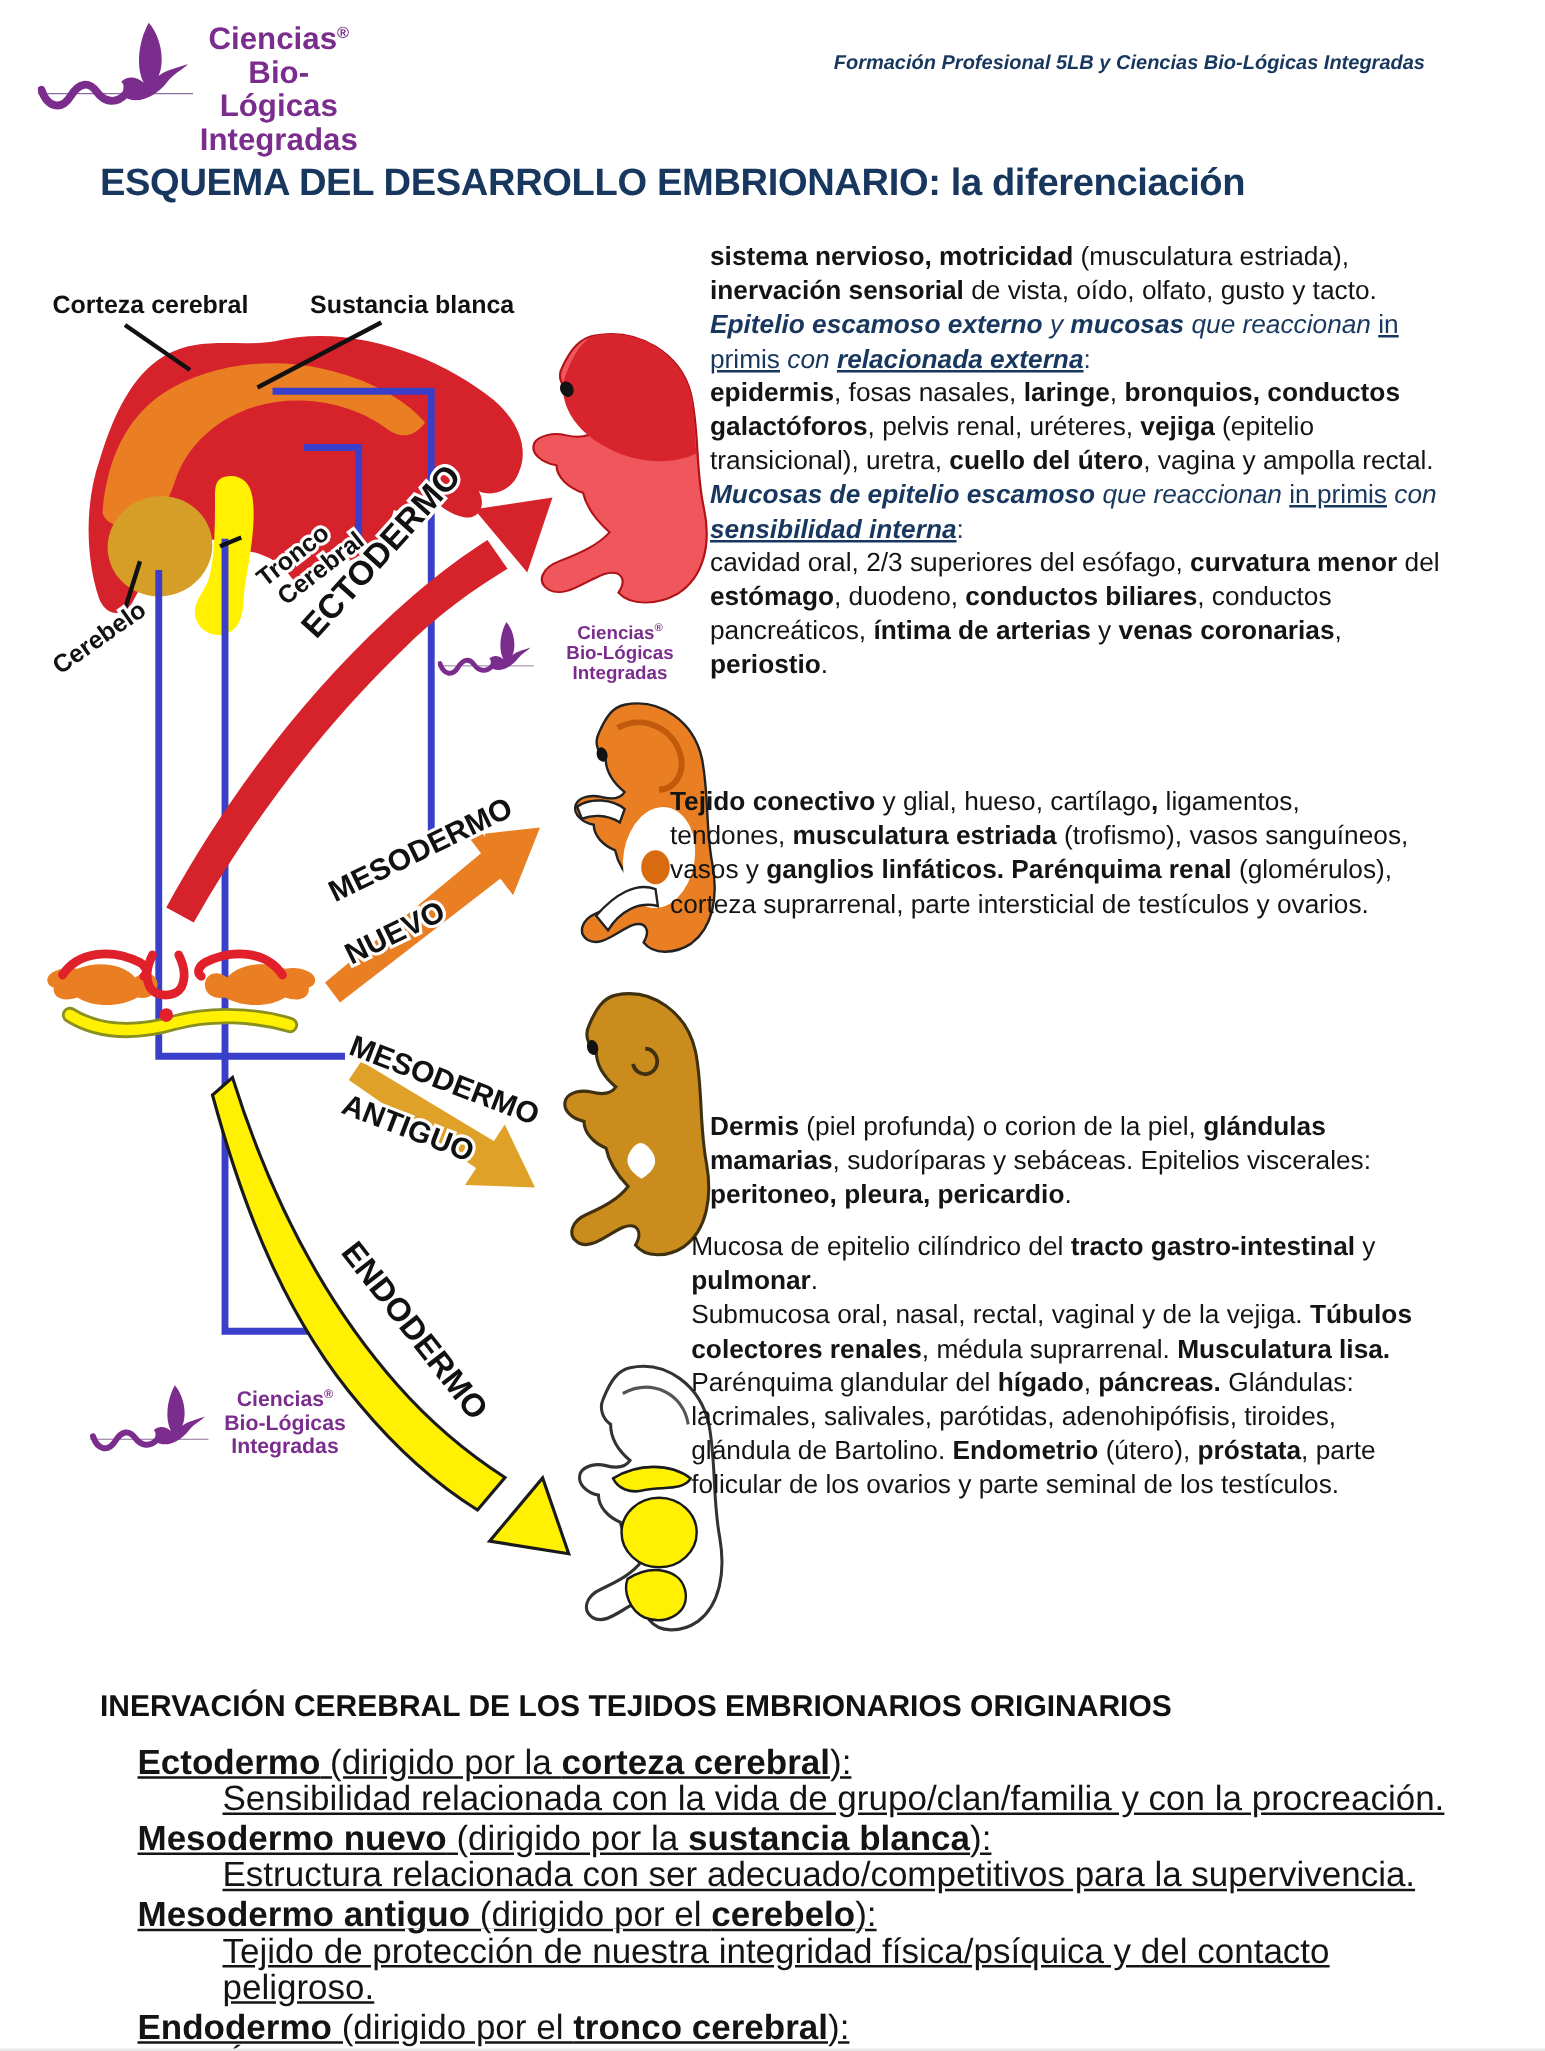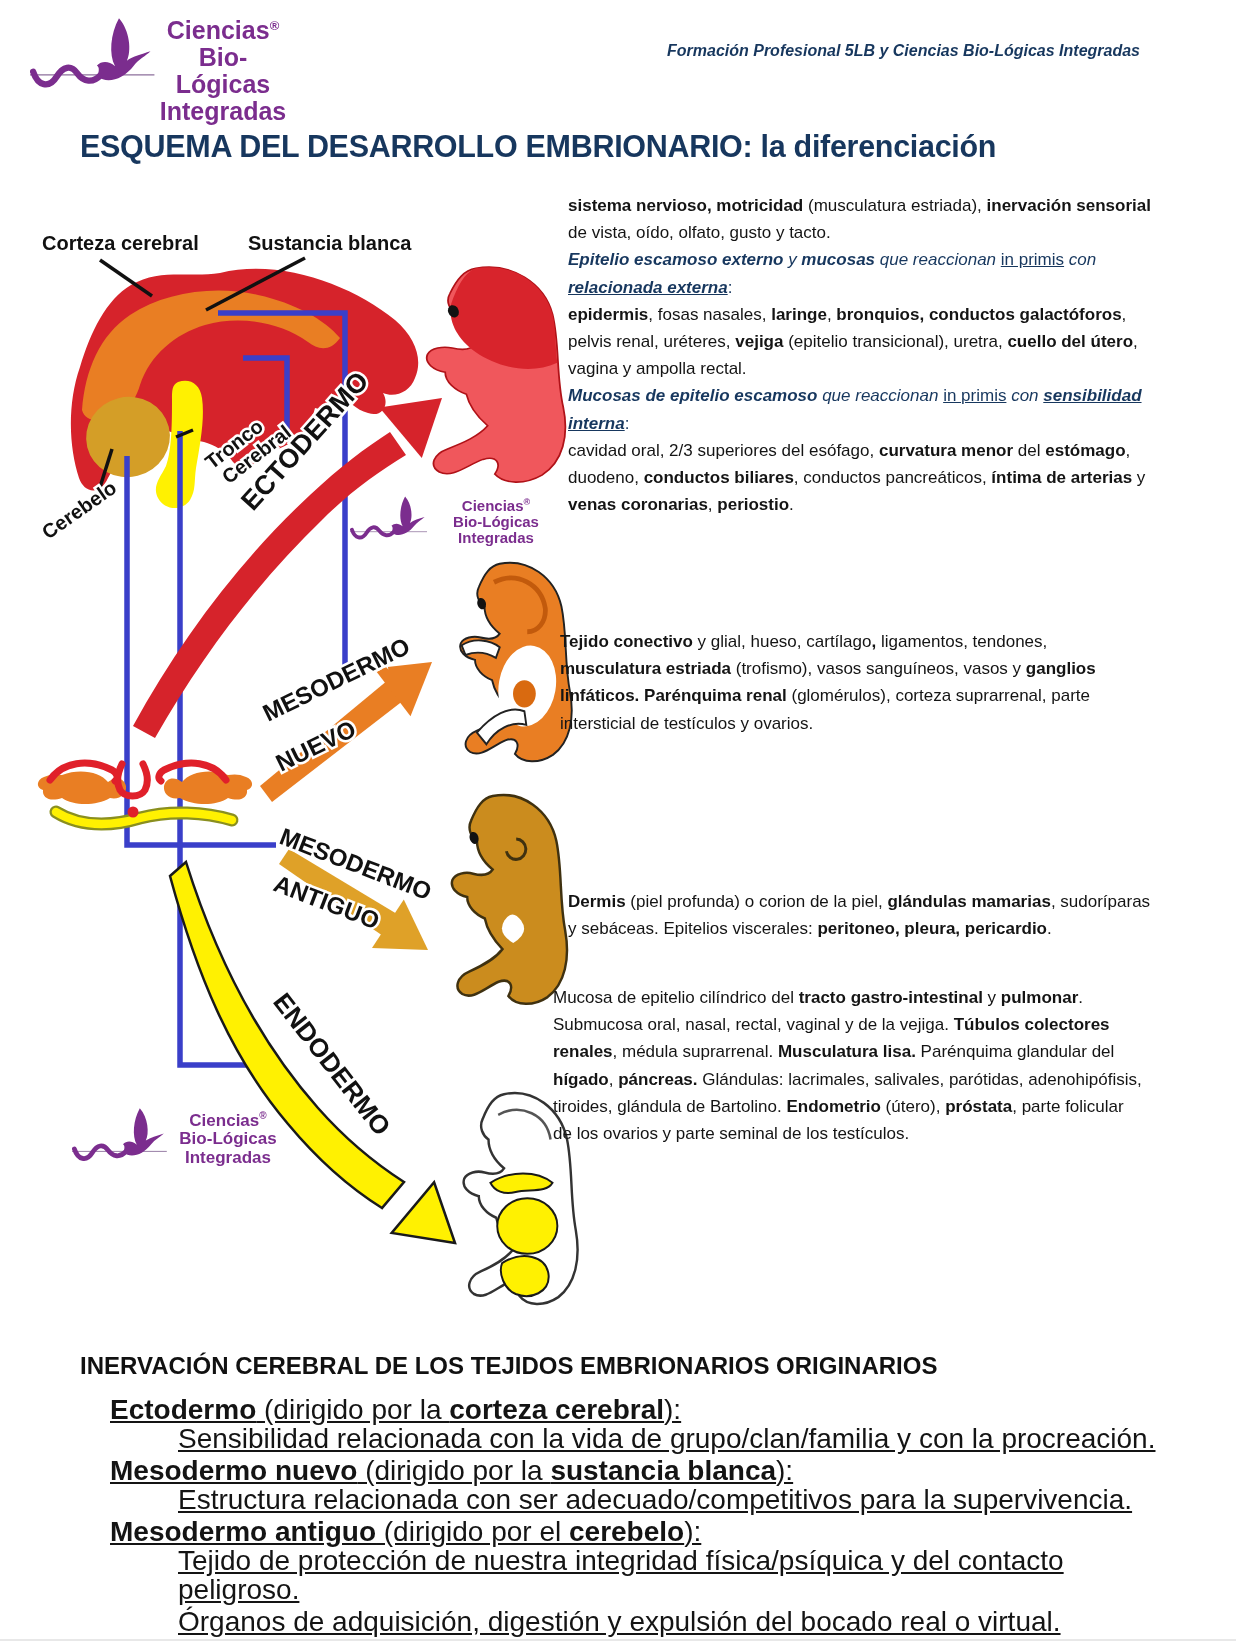--- a/index.html
+++ b/index.html
@@ -14,21 +14,21 @@
     margin:0 auto;overflow:hidden;
   }
   .abs{position:absolute;}
   
   .logo-text{display:flex;flex-direction:column;align-items:center;color:var(--purple);
     font-weight:700;font-size:25px;line-height:27px;width:130px;text-align:center;}
   .logo-text sup{font-size:13px;font-weight:700;}
   .tagline{font-style:italic;font-weight:600;color:var(--navy);font-size:16px;white-space:nowrap;}
   .page-title{font-weight:700;color:var(--navy);font-size:30.5px;letter-spacing:-0.3px;white-space:nowrap;}
   
-  .col p{margin:0;font-size:17px;line-height:27.2px;}
+  .col p{margin:0;font-size:21px;line-height:27.2px;}
   .run-b{font-weight:700;}
   .run-nb{color:var(--navy);font-style:italic;font-weight:700;text-align:center;}
   .run-ni{color:var(--navy);font-style:italic;}
   .run-niu{color:var(--navy);text-decoration:underline;}
   .run-nbu{color:var(--navy);font-style:italic;font-weight:700;text-decoration:underline;}
   .run-nr{color:var(--navy);}
   
   .section-heading{font-weight:700;font-size:24px;color:#111;white-space:nowrap;}
   .entry{font-size:28px;line-height:28.6px;margin-bottom:4px;text-decoration:underline;}
   .entry .desc{padding-left:68px;}
@@ -244,21 +244,21 @@
   </div>
 
   <div class="abs col" style="left:568px;top:192px;width:592px;">
     <p><span class="run-b">sistema nervioso, motricidad</span><span class="run-r"> (musculatura estriada), </span><span class="run-b">inervación sensorial</span><span class="run-r"> de vista, oído, olfato, gusto y tacto.</span></p>
     <p><span class="run-nb">Epitelio escamoso externo</span><span class="run-ni"> y </span><span class="run-nb">mucosas</span><span class="run-ni"> que reaccionan </span><span class="run-niu">in primis</span><span class="run-ni"> con </span><span class="run-nbu">relacionada externa</span><span class="run-nr">:</span></p>
     <p><span class="run-b">epidermis</span><span class="run-r">, fosas nasales, </span><span class="run-b">laringe</span><span class="run-r">, </span><span class="run-b">bronquios, conductos galactóforos</span><span class="run-r">, pelvis renal, uréteres, </span><span class="run-b">vejiga</span><span class="run-r"> (epitelio transicional), uretra, </span><span class="run-b">cuello del útero</span><span class="run-r">, vagina y ampolla rectal.</span></p>
     <p><span class="run-nb">Mucosas de epitelio escamoso</span><span class="run-ni"> que reaccionan </span><span class="run-niu">in primis</span><span class="run-ni"> con </span><span class="run-nbu">sensibilidad interna</span><span class="run-nr">:</span></p>
     <p><span class="run-r">cavidad oral, 2/3 superiores del esófago, </span><span class="run-b">curvatura menor</span><span class="run-r"> del </span><span class="run-b">estómago</span><span class="run-r">, duodeno, </span><span class="run-b">conductos biliares</span><span class="run-r">, conductos pancreáticos, </span><span class="run-b">íntima de arterias</span><span class="run-r"> y </span><span class="run-b">venas coronarias</span><span class="run-r">, </span><span class="run-b">periostio</span><span class="run-r">.</span></p>
   </div>
 
-  <div class="abs col" style="left:560px;top:628px;width:592px;">
+  <div class="abs col" style="left:536px;top:628px;width:592px;">
     <p><span class="run-b">Tejido conectivo</span><span class="run-r"> y glial, hueso, cartílago</span><span class="run-b">,</span><span class="run-r"> ligamentos, tendones, </span><span class="run-b">musculatura estriada</span><span class="run-r"> (trofismo), vasos sanguíneos, vasos y </span><span class="run-b">ganglios linfáticos. Parénquima renal</span><span class="run-r"> (glomérulos), corteza suprarrenal, parte intersticial de testículos y ovarios.</span></p>
   </div>
 
   <div class="abs col" style="left:568px;top:888px;width:592px;">
     <p><span class="run-b">Dermis</span><span class="run-r"> (piel profunda) o corion de la piel, </span><span class="run-b">glándulas mamarias</span><span class="run-r">, sudoríparas y sebáceas. Epitelios viscerales: </span><span class="run-b">peritoneo, pleura, pericardio</span><span class="run-r">.</span></p>
   </div>
 
   <div class="abs col" style="left:553px;top:984px;width:592px;">
     <p><span class="run-r">Mucosa de epitelio cilíndrico del </span><span class="run-b">tracto gastro-intestinal</span><span class="run-r"> y </span><span class="run-b">pulmonar</span><span class="run-r">.</span></p>
     <p><span class="run-r">Submucosa oral, nasal, rectal, vaginal y de la vejiga. </span><span class="run-b">Túbulos colectores renales</span><span class="run-r">, médula suprarrenal. </span><span class="run-b">Musculatura lisa.</span><span class="run-r"> Parénquima glandular del </span><span class="run-b">hígado</span><span class="run-r">, </span><span class="run-b">páncreas.</span><span class="run-r"> Glándulas: lacrimales, salivales, parótidas, adenohipófisis, tiroides, glándula de Bartolino. </span><span class="run-b">Endometrio</span><span class="run-r"> (útero), </span><span class="run-b">próstata</span><span class="run-r">, parte folicular de los ovarios y parte seminal de los testículos.</span></p>
@@ -273,17 +273,18 @@
     </div>
     <div class="entry">
       <div class="term"><span class="run-b">Mesodermo nuevo</span><span class="run-r"> (dirigido por la </span><span class="run-b">sustancia blanca</span><span class="run-r">):</span></div>
       <div class="desc">Estructura relacionada con ser adecuado/competitivos para la supervivencia.</div>
     </div>
     <div class="entry">
       <div class="term"><span class="run-b">Mesodermo antiguo</span><span class="run-r"> (dirigido por el </span><span class="run-b">cerebelo</span><span class="run-r">):</span></div>
       <div class="desc">Tejido de protección de nuestra integridad física/psíquica y del contacto peligroso.</div>
     </div>
     <div class="entry">
+      <div class="term"><span class="run-b">Endodermo</span><span class="run-r"> (dirigido por el </span><span class="run-b">tronco cerebral</span><span class="run-r">):</span></div>
       <div class="desc">Órganos de adquisición, digestión y expulsión del bocado real o virtual.</div>
     </div>
   </div>
 
 </div>
 
 </body></html>

